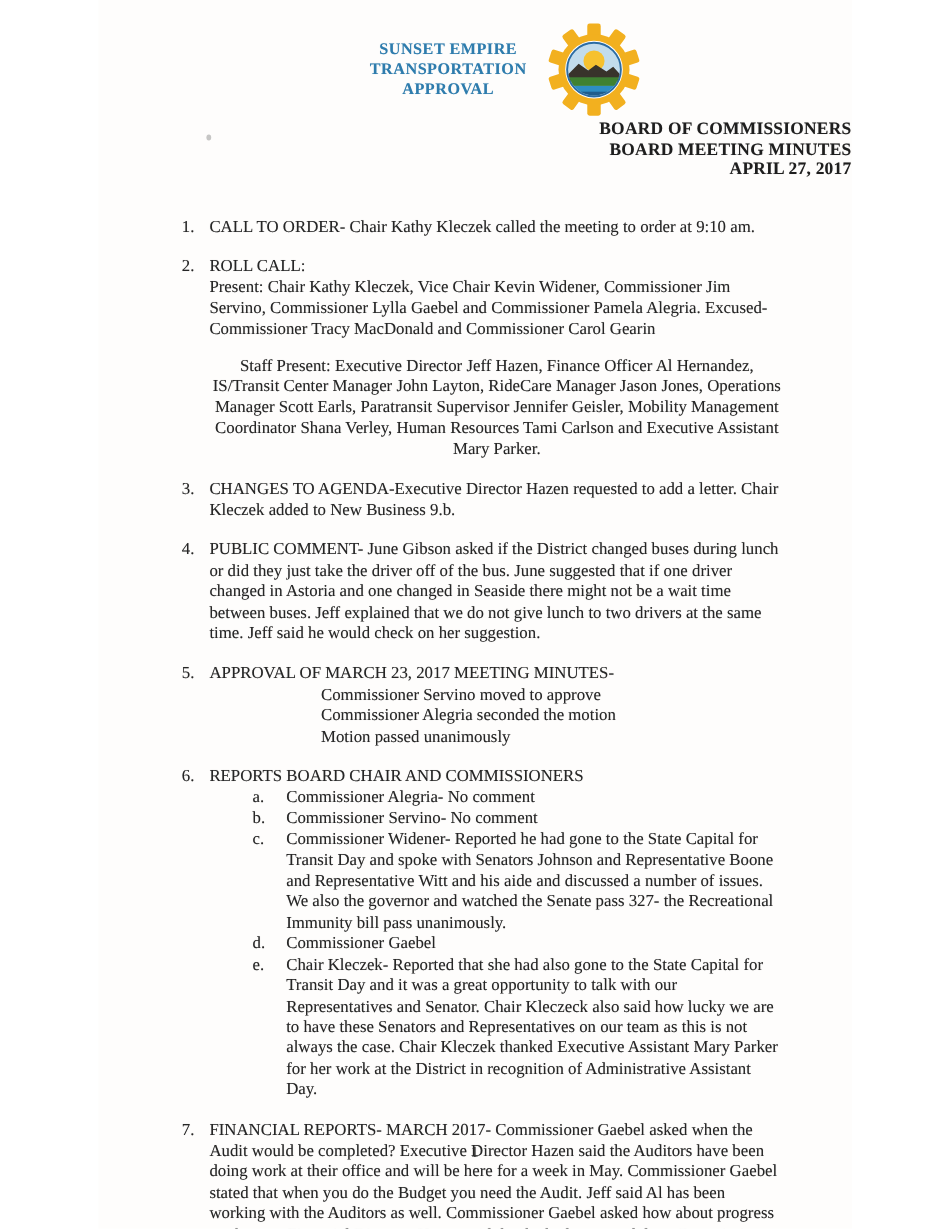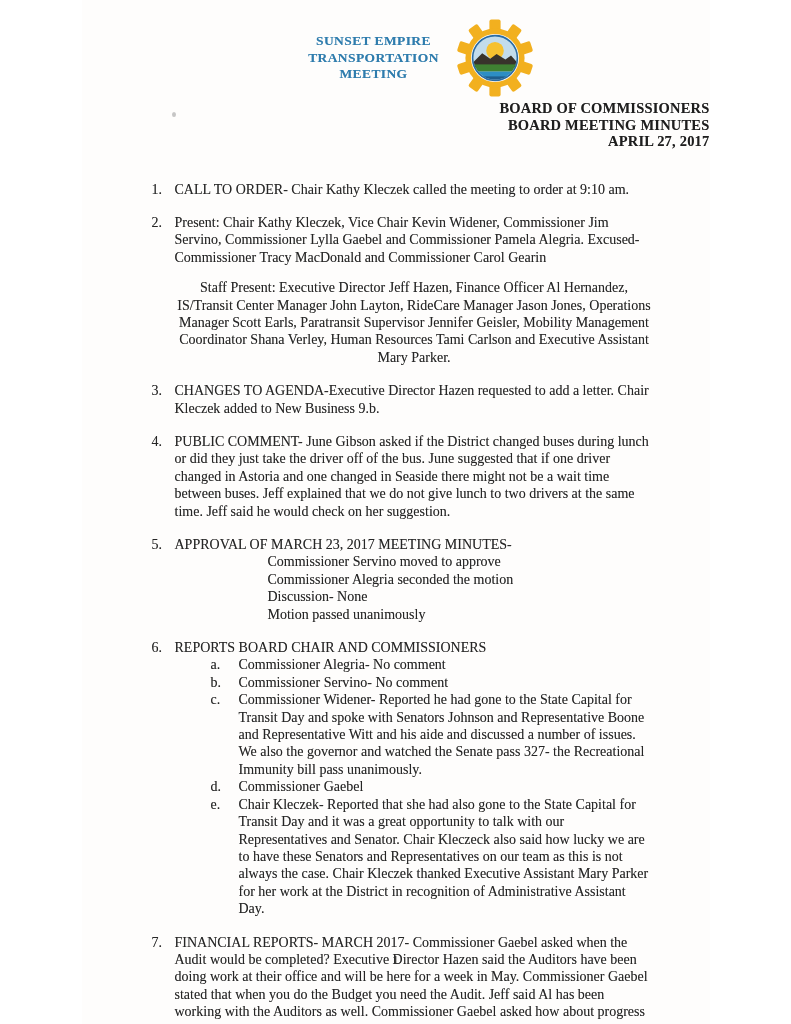--- a/index.html
+++ b/index.html
@@ -52,21 +52,21 @@
 <body>
 
 <div class="page">
   <div class="speck"></div>
 
   <header class="header">
     <div class="brand-row">
       <div class="org-name">
         <div>SUNSET EMPIRE</div>
         <div>TRANSPORTATION</div>
-        <div>MEETING</div>
+        <div>APPROVAL</div>
       </div>
       <div class="logo">
         <svg viewBox="0 0 100 100" xmlns="http://www.w3.org/2000/svg" aria-hidden="true">
           <g fill="#f2b01f">
             <rect x="43" y="2" width="14" height="16" rx="2.5" transform="rotate(0 50 50)"></rect>
             <rect x="43" y="2" width="14" height="16" rx="2.5" transform="rotate(36 50 50)"></rect>
             <rect x="43" y="2" width="14" height="16" rx="2.5" transform="rotate(72 50 50)"></rect>
             <rect x="43" y="2" width="14" height="16" rx="2.5" transform="rotate(108 50 50)"></rect>
             <rect x="43" y="2" width="14" height="16" rx="2.5" transform="rotate(144 50 50)"></rect>
             <rect x="43" y="2" width="14" height="16" rx="2.5" transform="rotate(180 50 50)"></rect>
@@ -103,20 +103,21 @@
     <div class="item">
       <span class="num">1.</span>
       <div class="content">
         <p class="para">CALL TO ORDER- Chair Kathy Kleczek called the meeting to order at 9:10 am.</p>
       </div>
     </div>
 
     <div class="item">
       <span class="num">2.</span>
       <div class="content">
+        <p class="para">ROLL CALL:</p>
         <p class="para">Present: Chair Kathy Kleczek, Vice Chair Kevin Widener, Commissioner Jim Servino, Commissioner Lylla Gaebel and Commissioner Pamela Alegria. Excused-Commissioner Tracy MacDonald and Commissioner Carol Gearin</p>
         <p class="para spaced">Staff Present: Executive Director Jeff Hazen, Finance Officer Al Hernandez, IS/Transit Center Manager John Layton, RideCare Manager Jason Jones, Operations Manager Scott Earls, Paratransit Supervisor Jennifer Geisler, Mobility Management Coordinator Shana Verley, Human Resources Tami Carlson and Executive Assistant Mary Parker.</p>
       </div>
     </div>
 
     <div class="item">
       <span class="num">3.</span>
       <div class="content">
         <p class="para">CHANGES TO AGENDA-Executive Director Hazen requested to add a letter. Chair Kleczek added to New Business 9.b.</p>
       </div>
@@ -129,21 +130,20 @@
       </div>
     </div>
 
     <div class="item">
       <span class="num">5.</span>
       <div class="content">
         <p class="para">APPROVAL OF MARCH 23, 2017 MEETING MINUTES-</p>
         <div class="motion">
           <p>Commissioner Servino moved to approve</p>
           <p>Commissioner Alegria seconded the motion</p>
-          <p>Discussion- None</p>
           <p>Motion passed unanimously</p>
         </div>
       </div>
     </div>
 
     <div class="item">
       <span class="num">6.</span>
       <div class="content">
         <p class="para">REPORTS BOARD CHAIR AND COMMISSIONERS</p>
         <div class="sub">

